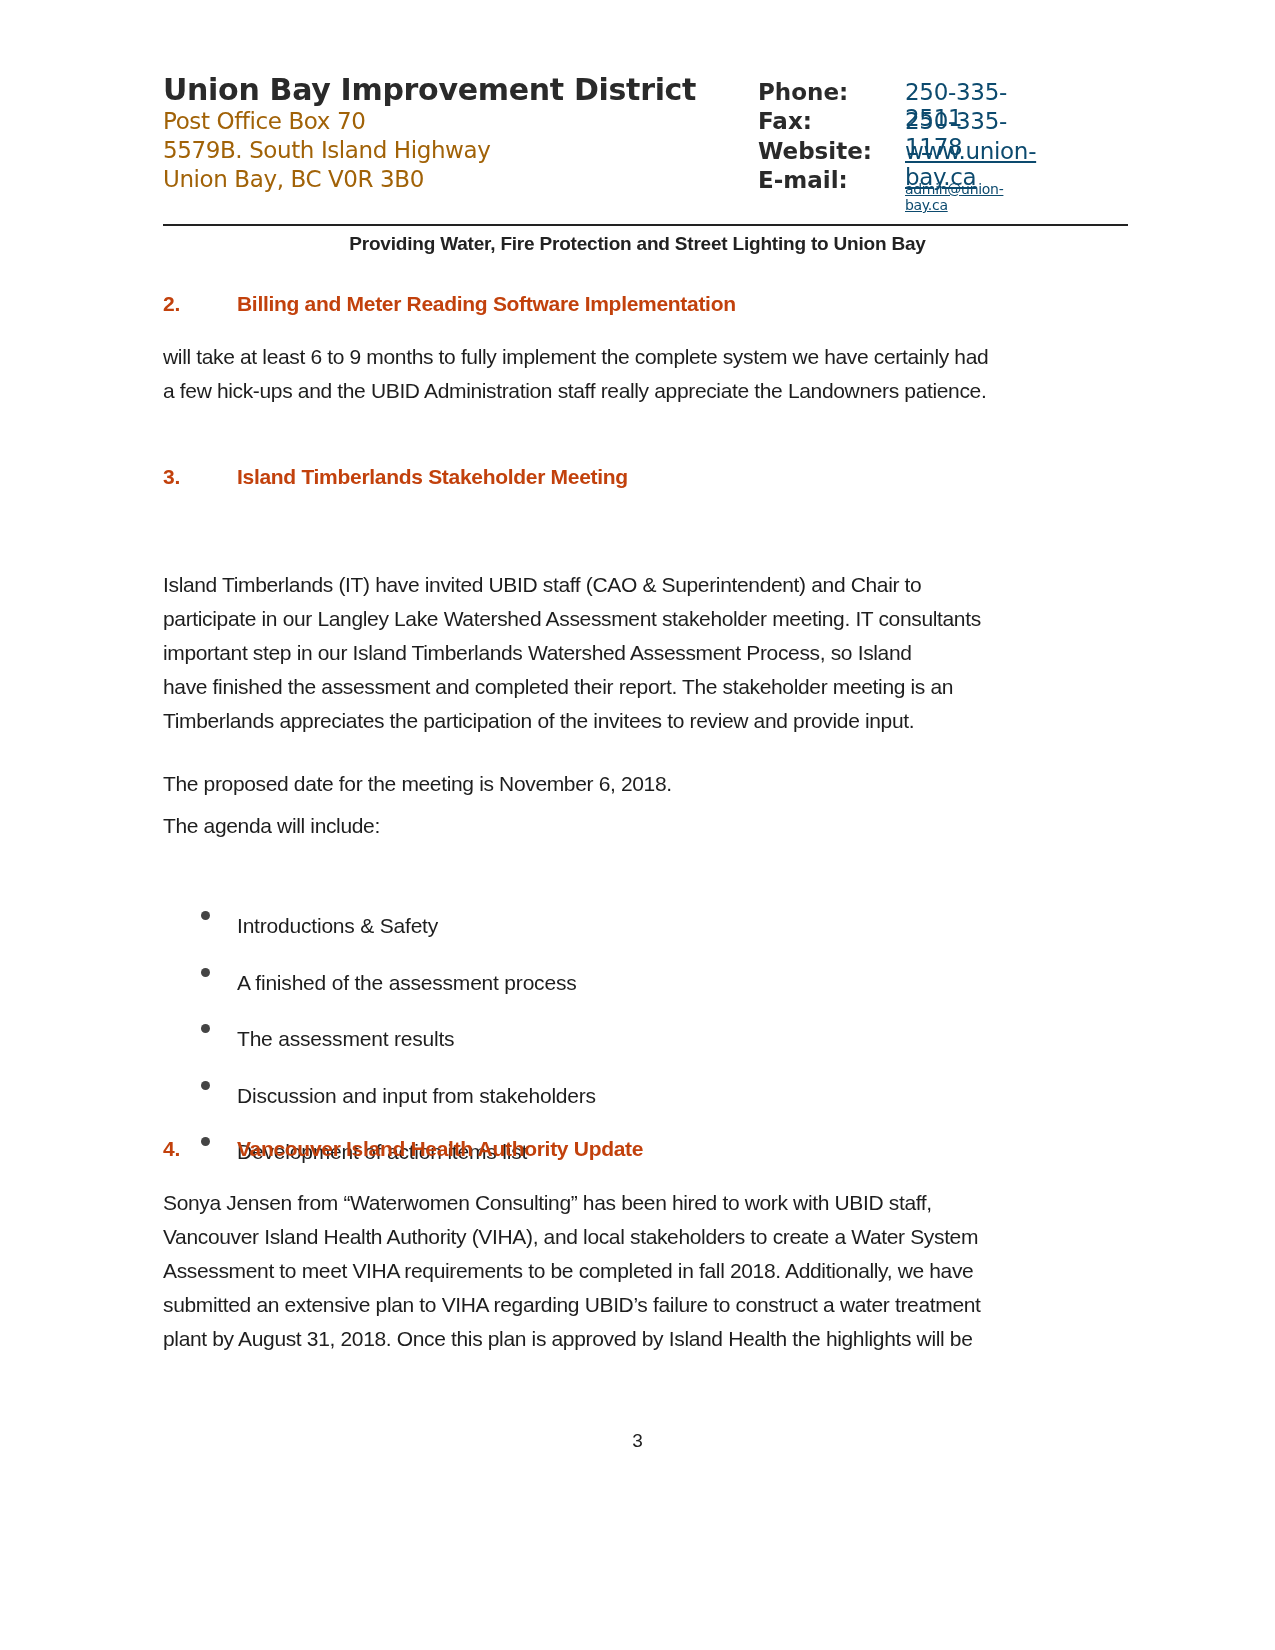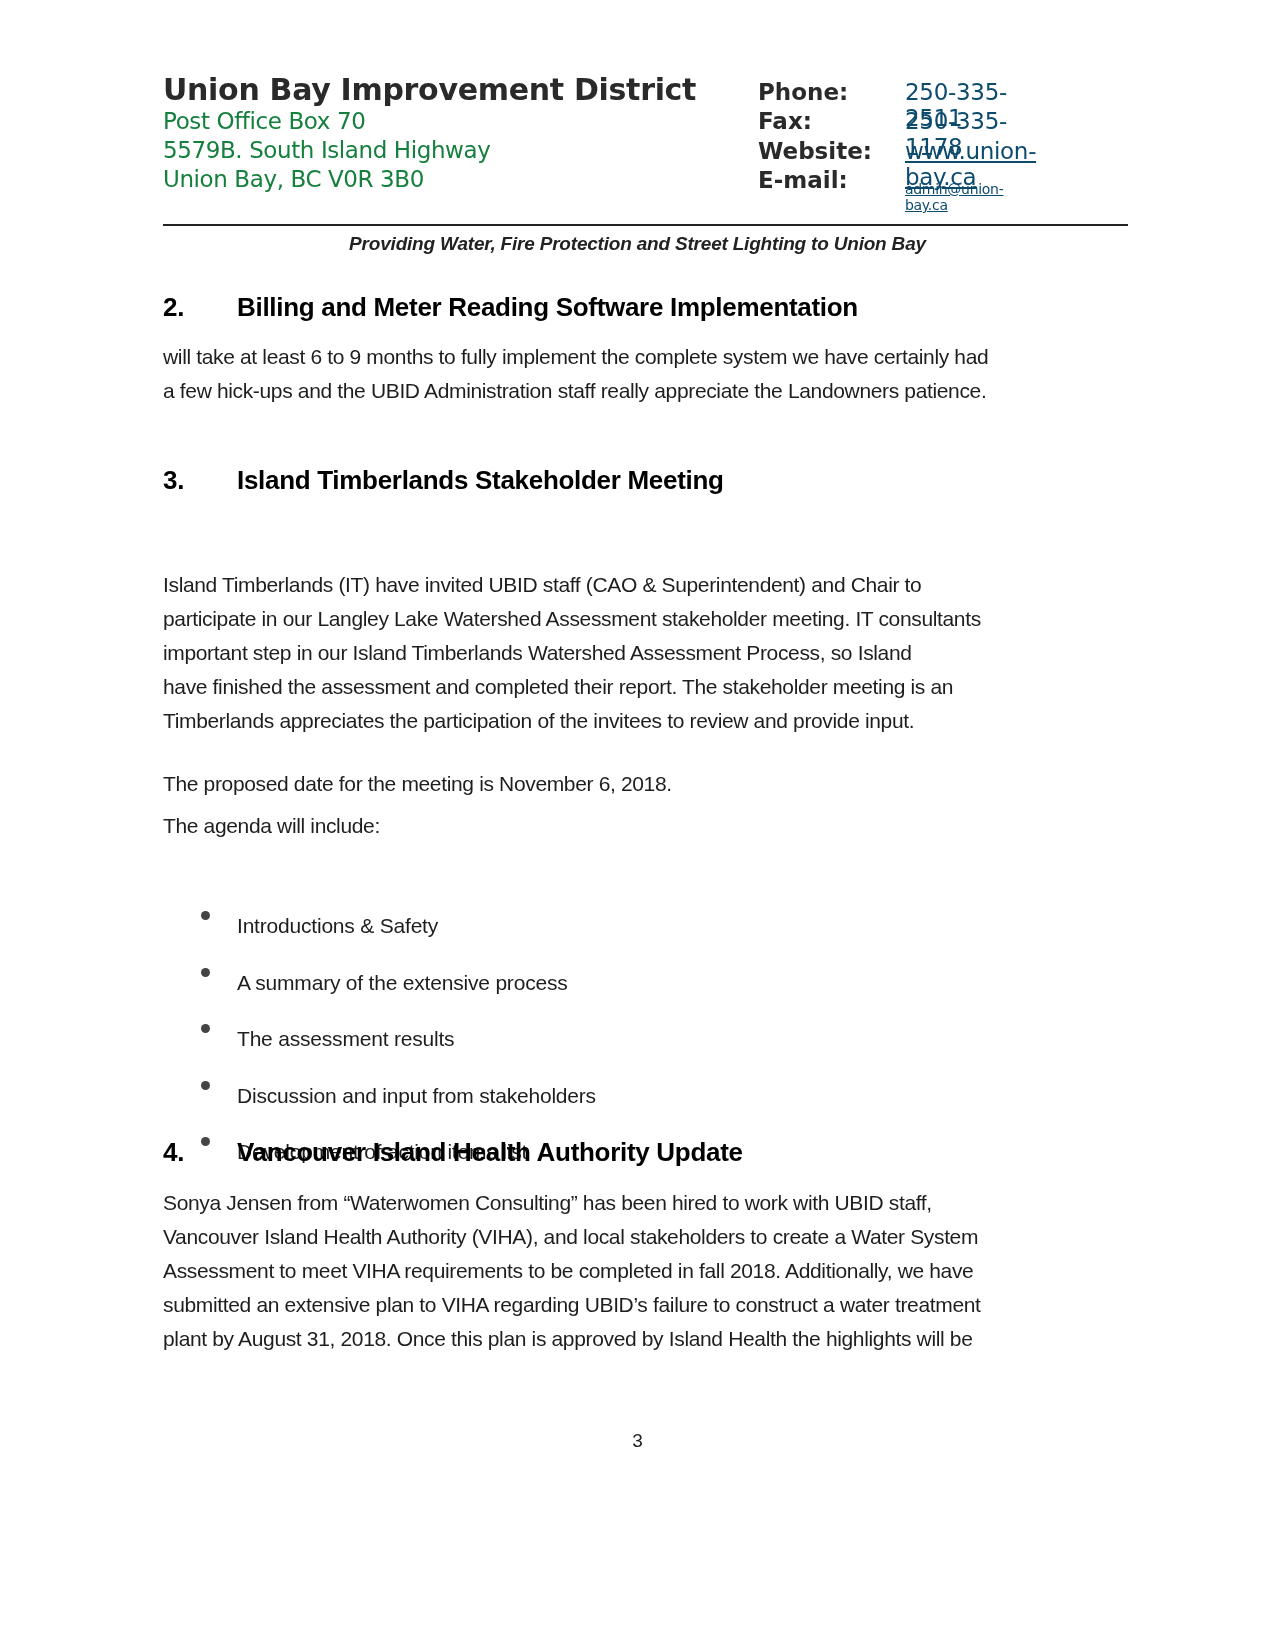--- a/index.html
+++ b/index.html
@@ -1,29 +1,29 @@
 <!DOCTYPE html>
 <html><head>
 <meta charset="utf-8">
 <style>
   html, body { margin: 0; padding: 0; background: #ffffff; }
   body { width: 1275px; height: 1650px; position: relative; overflow: hidden; color: #1c1c1c; font-family: "Liberation Sans", sans-serif; }
   .page { position: absolute; left: 0; top: 0; width: 1009px; height: 1650px; }
 
   .lh-name { position: absolute; left: 163px; top: 72px; font-family: "DejaVu Sans", sans-serif; font-weight: bold; font-size: 30px; color: #2a2a2a; letter-spacing: -0.3px; }
-  .lh-addr { position: absolute; left: 163px; font-family: "DejaVu Sans", sans-serif; font-size: 23px; color: #15803d; letter-spacing: -0.4px; }
+  .lh-addr { position: absolute; left: 163px; font-family: "DejaVu Sans", sans-serif; font-size: 23px; color: #a16207; letter-spacing: -0.4px; }
   .lh-label { position: absolute; left: 758px; font-family: "DejaVu Sans", sans-serif; font-weight: bold; font-size: 23px; color: #2a2a2a; }
   .lh-value { position: absolute; left: 905px; font-family: "DejaVu Sans", sans-serif; font-size: 23px; color: #0c4a6e; letter-spacing: -0.3px; }
   .lh-link { text-decoration: underline; }
   .lh-email { font-size: 14px; top: 181px; }
 
   .rule { position: absolute; left: 163px; top: 224px; width: 965px; height: 2px; background: #222; }
-  .tagline { position: absolute; left: 0; width: 1275px; top: 233px; text-align: center; font-family: "Liberation Sans", sans-serif; font-style: italic; font-weight: bold; font-size: 19px; color: #222; letter-spacing: -0.2px; }
+  .tagline { position: absolute; left: 0; width: 1275px; top: 233px; text-align: center; font-family: "Liberation Sans", sans-serif; font-weight: bold; font-size: 19px; color: #222; letter-spacing: -0.2px; }
 
-  .heading { position: absolute; left: 163px; font-family: "Liberation Sans", sans-serif; font-weight: bold; font-size: 26px; color: #000000; letter-spacing: -0.3px; }
+  .heading { position: absolute; left: 163px; font-family: "Liberation Sans", sans-serif; font-weight: bold; font-size: 21px; color: #c2410c; letter-spacing: -0.3px; }
   .heading .num { display: inline-block; width: 74px; }
   .para { position: absolute; left: 163px; width: 960px; font-family: "Liberation Sans", sans-serif; font-size: 21px; line-height: 34px; color: #1e1e1e; letter-spacing: -0.35px; }
   .para .ln { display: block; white-space: nowrap; }
 
   .bullets { position: absolute; left: 163px; top: 898px; list-style: none; margin: 0; padding: 0; }
   .bullets li { position: relative; height: 56.5px; font-family: "Liberation Sans", sans-serif; font-size: 21px; color: #1e1e1e; letter-spacing: -0.2px; }
   .bullets .dot { position: absolute; left: 38px; top: 13px; width: 9px; height: 9px; border-radius: 50%; background: #444; }
   .bullets .txt { position: absolute; left: 74px; top: 0; white-space: nowrap; margin-top: 16px; }
 
   .pagenum { position: absolute; left: 0; width: 1275px; top: 1430px; text-align: center; font-family: "Liberation Sans", sans-serif; font-size: 19px; color: #222; }
@@ -71,21 +71,21 @@
   <div class="para" style="top:767px">The proposed date for the meeting is November 6, 2018.</div>
   <div class="para" style="top:809px">The agenda will include:</div>
 
   <ul class="bullets">
     <li>
         <span class="dot"></span>
         <span class="txt">Introductions &amp; Safety</span>
       </li>
     <li>
         <span class="dot"></span>
-        <span class="txt">A summary of the extensive process</span>
+        <span class="txt">A finished of the assessment process</span>
       </li>
     <li>
         <span class="dot"></span>
         <span class="txt">The assessment results</span>
       </li>
     <li>
         <span class="dot"></span>
         <span class="txt">Discussion and input from stakeholders</span>
       </li>
     <li>

